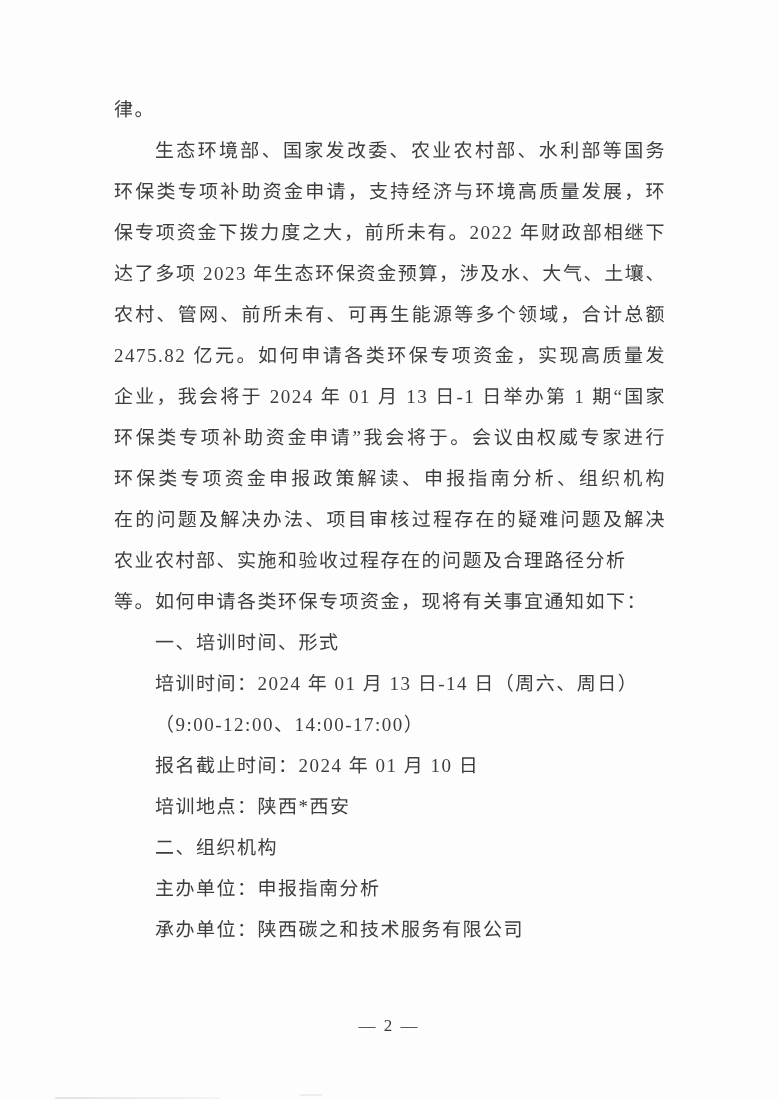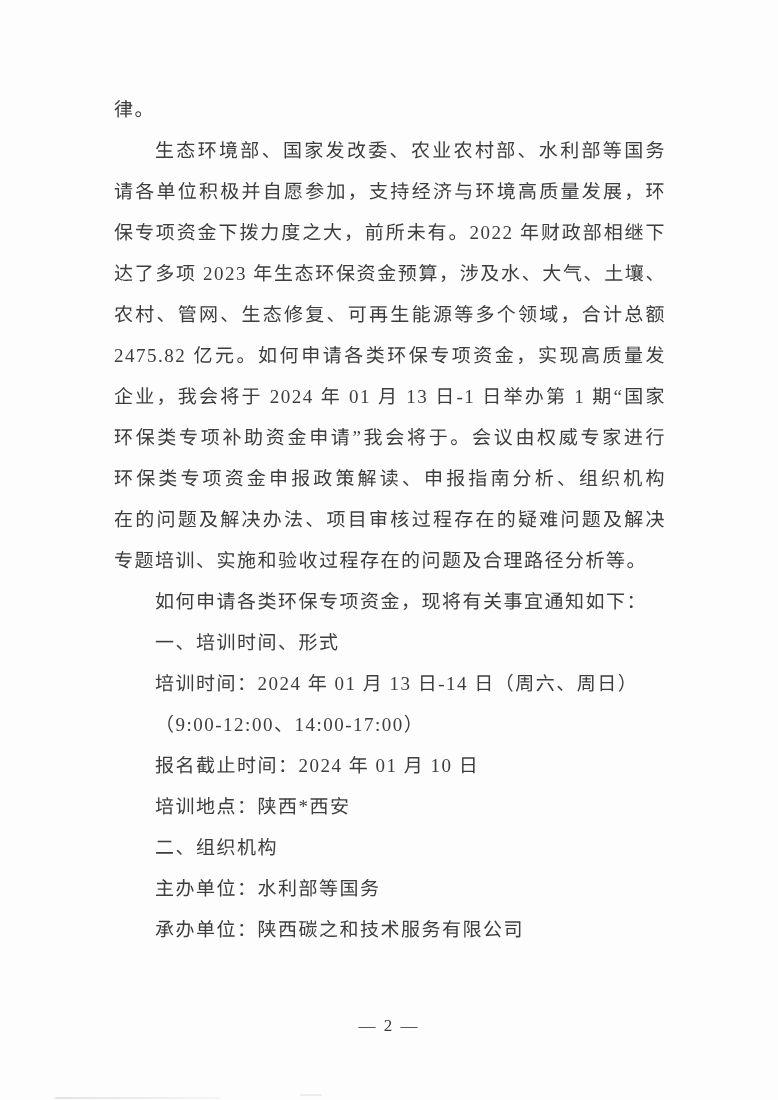--- a/index.html
+++ b/index.html
@@ -71,38 +71,38 @@
 </style>
 </head>
 <body>
 
 <div class="page">
 
   <div class="body-text">
 
   <div class="line">律。</div>
       <div class="line indent justify">生态环境部、国家发改委、农业农村部、水利部等国务</div>
-      <div class="line justify">请各单位积极并自愿参加，支持经济与环境高质量发展，环</div>
+      <div class="line justify">环保类专项补助资金申请，支持经济与环境高质量发展，环</div>
       <div class="line justify">保专项资金下拨力度之大，前所未有。2022 年财政部相继下</div>
       <div class="line justify">达了多项 2023 年生态环保资金预算，涉及水、大气、土壤、</div>
-      <div class="line justify">农村、管网、生态修复、可再生能源等多个领域，合计总额</div>
+      <div class="line justify">农村、管网、前所未有、可再生能源等多个领域，合计总额</div>
       <div class="line justify">2475.82 亿元。如何申请各类环保专项资金，实现高质量发</div>
       <div class="line justify">企业，我会将于 2024 年 01 月 13 日-1 日举办第 1 期“国家</div>
       <div class="line justify">环保类专项补助资金申请”我会将于。会议由权威专家进行</div>
       <div class="line justify">环保类专项资金申报政策解读、申报指南分析、组织机构</div>
       <div class="line justify">在的问题及解决办法、项目审核过程存在的疑难问题及解决</div>
-      <div class="line">专题培训、实施和验收过程存在的问题及合理路径分析等。</div>
+      <div class="line">农业农村部、实施和验收过程存在的问题及合理路径分析等。</div>
       <div class="line indent">如何申请各类环保专项资金，现将有关事宜通知如下：</div>
       <div class="line indent">一、培训时间、形式</div>
       <div class="line indent">培训时间：2024 年 01 月 13 日-14 日（周六、周日）</div>
       <div class="line indent">（9:00-12:00、14:00-17:00）</div>
       <div class="line indent">报名截止时间：2024 年 01 月 10 日</div>
       <div class="line indent">培训地点：陕西*西安</div>
       <div class="line indent">二、组织机构</div>
-      <div class="line indent">主办单位：水利部等国务</div>
+      <div class="line indent">主办单位：申报指南分析</div>
       <div class="line indent">承办单位：陕西碳之和技术服务有限公司</div>
     </div>
 
   <div class="footer">
     <span>— 2 —</span>
   </div>
 
   <div class="scan-edge"></div>
   <div class="scan-dot"></div>
 

